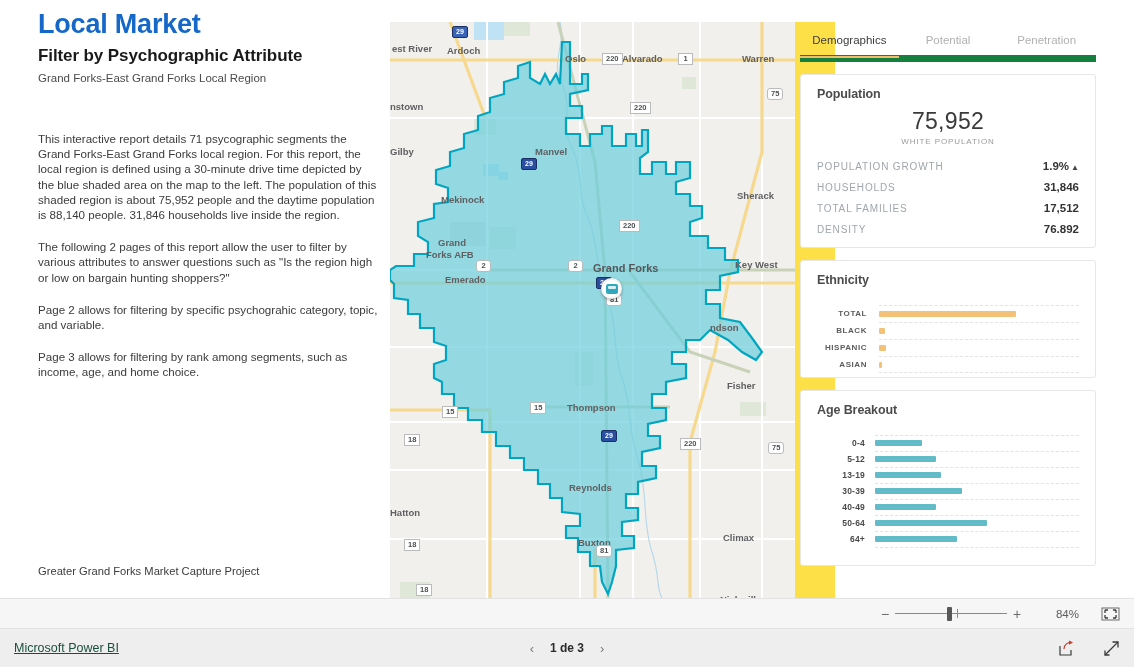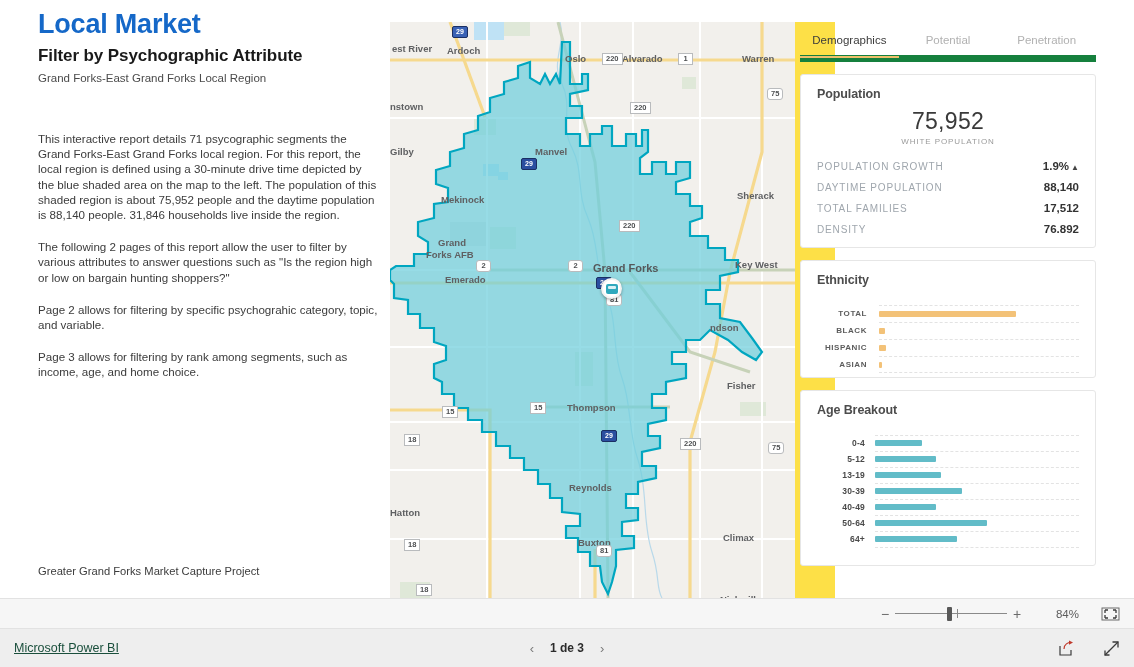--- a/index.html
+++ b/index.html
@@ -397,22 +397,22 @@
       <div class="card" style="height:174px;">
         <div class="card-title">Population</div>
         <div class="big-number">75,952</div>
         <div class="big-caption">WHITE POPULATION</div>
         <div class="stat-rows">
           <div class="stat-row">
             <span class="stat-label">POPULATION GROWTH</span>
             <span class="stat-value"><span>1.9%</span><span class="arrow">▲</span></span>
           </div>
           <div class="stat-row">
-            <span class="stat-label">DAYTIME POPULATION</span>
-            <span class="stat-value">88,140</span>
+            <span class="stat-label">HOUSEHOLDS</span>
+            <span class="stat-value">31,846</span>
           </div>
           <div class="stat-row">
             <span class="stat-label">TOTAL FAMILIES</span>
             <span class="stat-value">17,512</span>
           </div>
           <div class="stat-row">
             <span class="stat-label">DENSITY</span>
             <span class="stat-value">76.892</span>
           </div>
         </div>

